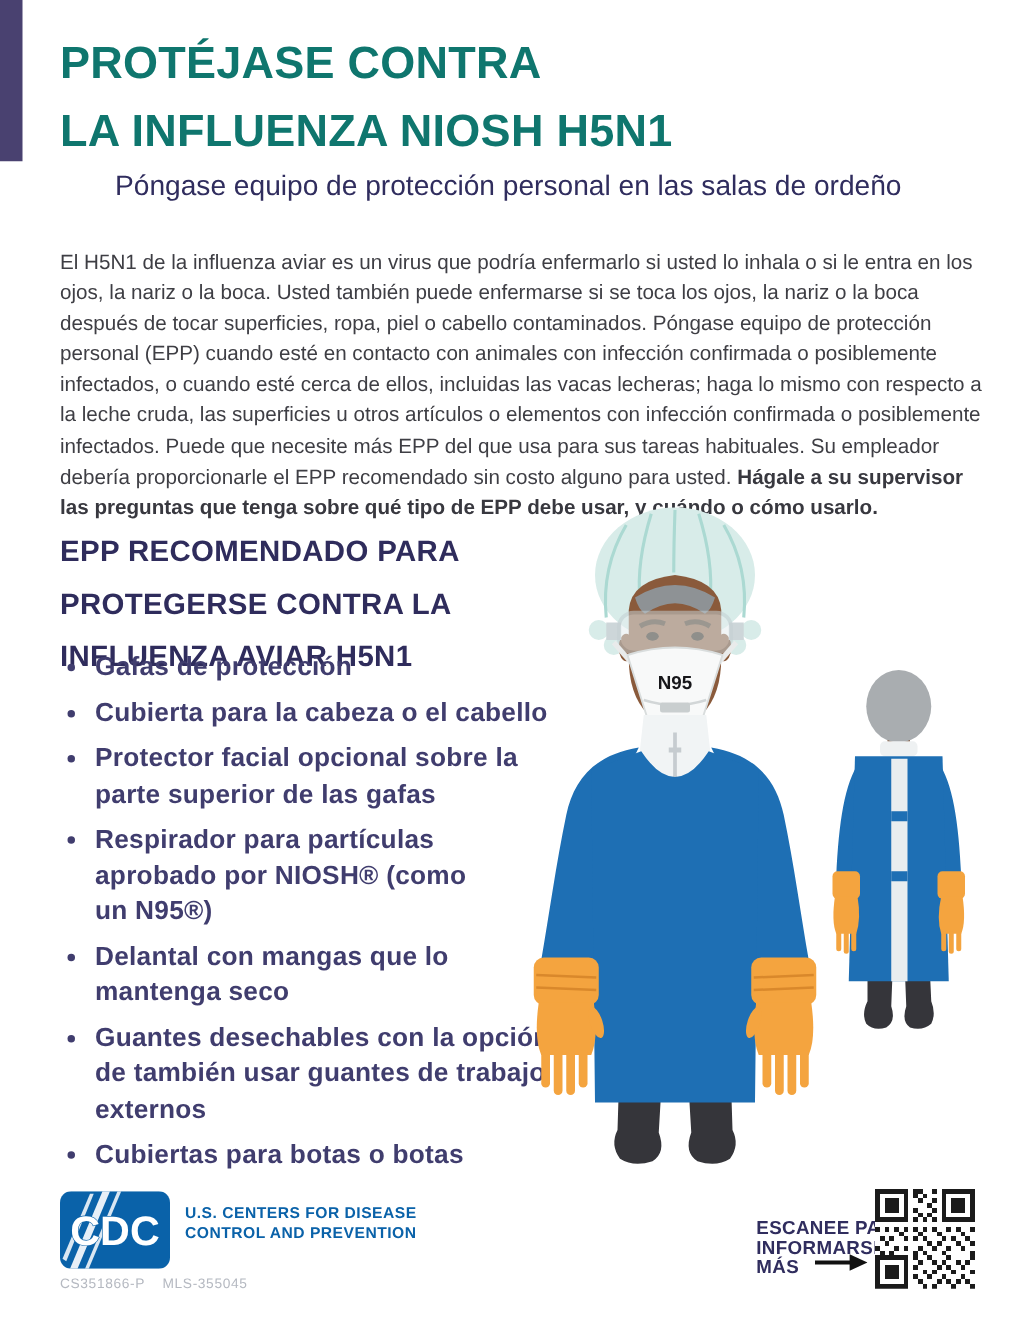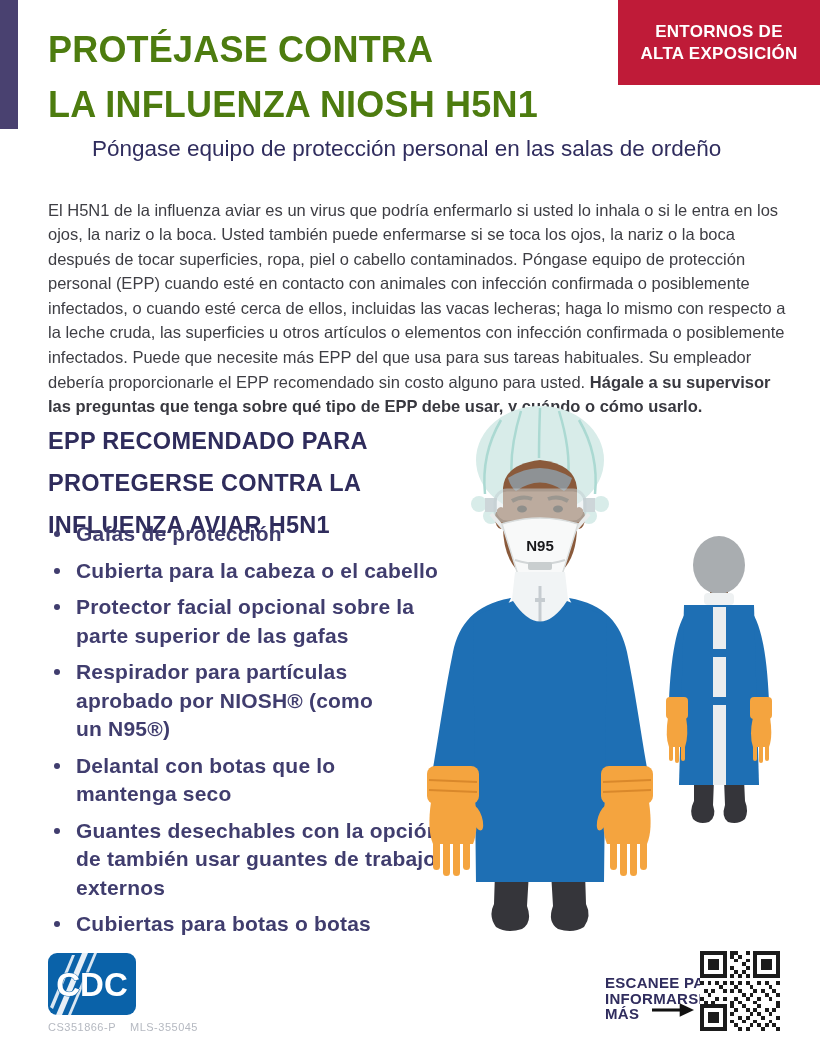--- a/index.html
+++ b/index.html
@@ -14,21 +14,21 @@
   }
   .badge {
     position: absolute; right: 0; top: 0; width: 202px; height: 85px;
     background: #bf1b38; color: #ffffff;
     display: flex; flex-direction: column; align-items: center; justify-content: center;
     font-weight: bold; font-size: 17px; line-height: 22px; letter-spacing: 0.3px;
     text-align: center;
   }
   .title {
     position: absolute; left: 48px; top: 22px;
-    color: #4d7c0f; font-weight: bold; font-size: 36px; line-height: 55px;
+    color: #0f766e; font-weight: bold; font-size: 36px; line-height: 55px;
     letter-spacing: 0.2px; white-space: nowrap;
   }
   .subtitle {
     position: absolute; left: 48px; top: 136px;
     color: #302d5e; font-weight: 500; font-size: 22.5px; white-space: nowrap; margin-left: 44px;
   }
   .intro {
     position: absolute; left: 48px; top: 181px; width: 742px;
     color: #3e3e44; font-size: 16.5px; line-height: 24.6px;
   }
@@ -72,24 +72,20 @@
   .arrow { position: absolute; left: 652px; top: 1002px; width: 42px; height: 16px; }
   .qr { position: absolute; left: 700px; top: 951px; width: 80px; height: 80px; }
 </style>
 </head>
 <body>
 
 <div class="page">
 
   <div class="corner-stripe"></div>
 
-  <div class="badge">
-    <div>ENTORNOS DE</div>
-    <div>ALTA EXPOSICIÓN</div>
-  </div>
 
   <div class="title">
     <div>PROTÉJASE CONTRA</div>
     <div>LA INFLUENZA NIOSH H5N1</div>
   </div>
 
   <div class="subtitle">Póngase equipo de protección personal en las salas de ordeño</div>
 
   <p class="intro"><span>El H5N1 de la influenza aviar es un virus que podría enfermarlo si usted lo inhala o si le entra en los ojos, la nariz o la boca. Usted también puede enfermarse si se toca los ojos, la nariz o la boca después de tocar superficies, ropa, piel o cabello contaminados. Póngase equipo de protección personal (EPP) cuando esté en contacto con animales con infección confirmada o posiblemente infectados, o cuando esté cerca de ellos, incluidas las vacas lecheras; haga lo mismo con respecto a la leche cruda, las superficies u otros artículos o elementos con infección confirmada o posiblemente infectados. Puede que necesite más EPP del que usa para sus tareas habituales. Su empleador debería proporcionarle el EPP recomendado sin costo alguno para usted. </span><b>Hágale a su supervisor las preguntas que tenga sobre qué tipo de EPP debe usar, y cuándo o cómo usarlo.</b></p>
 
@@ -98,21 +94,21 @@
 INFLUENZA AVIAR H5N1</div>
 
   <ul class="epp-list">
     <li><span class="dot"></span><span>Gafas de protección</span></li>
     <li><span class="dot"></span><span>Cubierta para la cabeza o el cabello</span></li>
     <li><span class="dot"></span><span>Protector facial opcional sobre la
 parte superior de las gafas</span></li>
     <li><span class="dot"></span><span>Respirador para partículas
 aprobado por NIOSH® (como
 un N95®)</span></li>
-    <li><span class="dot"></span><span>Delantal con botas que lo
+    <li><span class="dot"></span><span>Delantal con mangas que lo
 mantenga seco</span></li>
     <li><span class="dot"></span><span>Guantes desechables con la opción
 de también usar guantes de trabajo
 externos</span></li>
     <li><span class="dot"></span><span>Cubiertas para botas o botas</span></li>
   </ul>
 
   <svg class="fig-front" viewBox="0 0 250 535" aria-hidden="true">
     <g>
       <ellipse cx="125" cy="58" rx="64" ry="54" fill="#d8ece9"></ellipse>
@@ -218,20 +214,22 @@
   </svg>
 
   <svg class="cdc-logo" viewBox="0 0 88 62" aria-hidden="true">
     <rect x="0" y="0" width="88" height="62" rx="9" fill="#0a62a9"></rect>
     <path d="M8 62 L34 0 L40 0 L14 62 Z" fill="#ffffff" opacity="0.9"></path>
     <path d="M2 54 L24 2 L27 2 L5 56 Z" fill="#ffffff" opacity="0.85"></path>
     <path d="M20 62 L46 0 L49 0 L23 62 Z" fill="#ffffff" opacity="0.85"></path>
     <text x="44" y="43" text-anchor="middle" font-family="Liberation Sans, sans-serif" font-size="33" font-weight="bold" fill="#ffffff" stroke="#0a62a9" stroke-width="1" paint-order="stroke">CDC</text>
   </svg>
 
+  <div class="agency">U.S. CENTERS FOR DISEASE
+CONTROL AND PREVENTION</div>
 
   <div class="doc-codes">
     <span>CS351866-P</span><span>MLS-355045</span>
   </div>
 
   <div class="scan-prompt">ESCANEE PARA
 INFORMARSE
 MÁS</div>
 
   <svg class="arrow" viewBox="0 0 44 16" aria-hidden="true">

